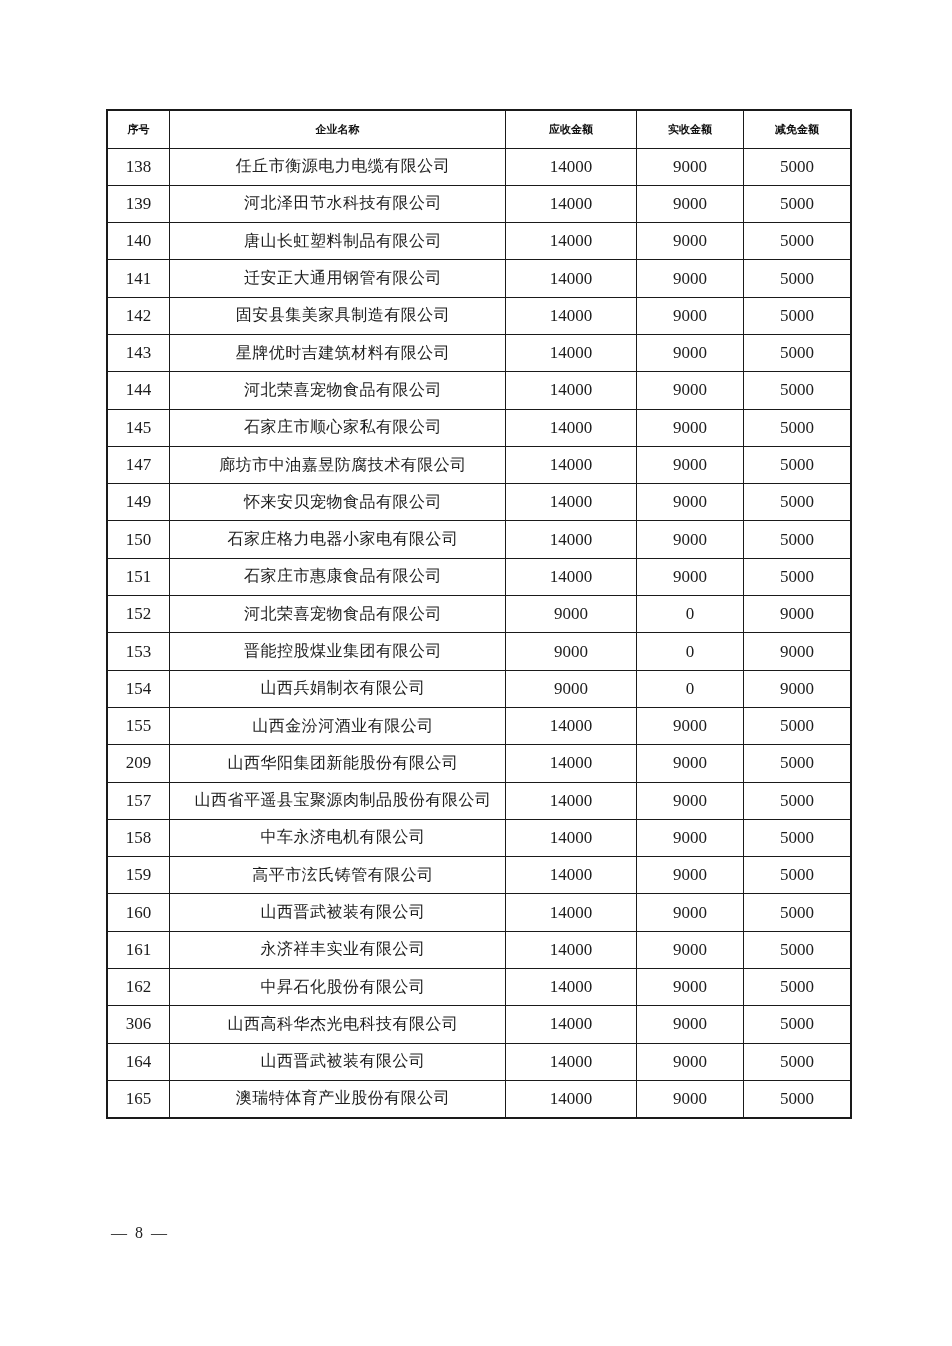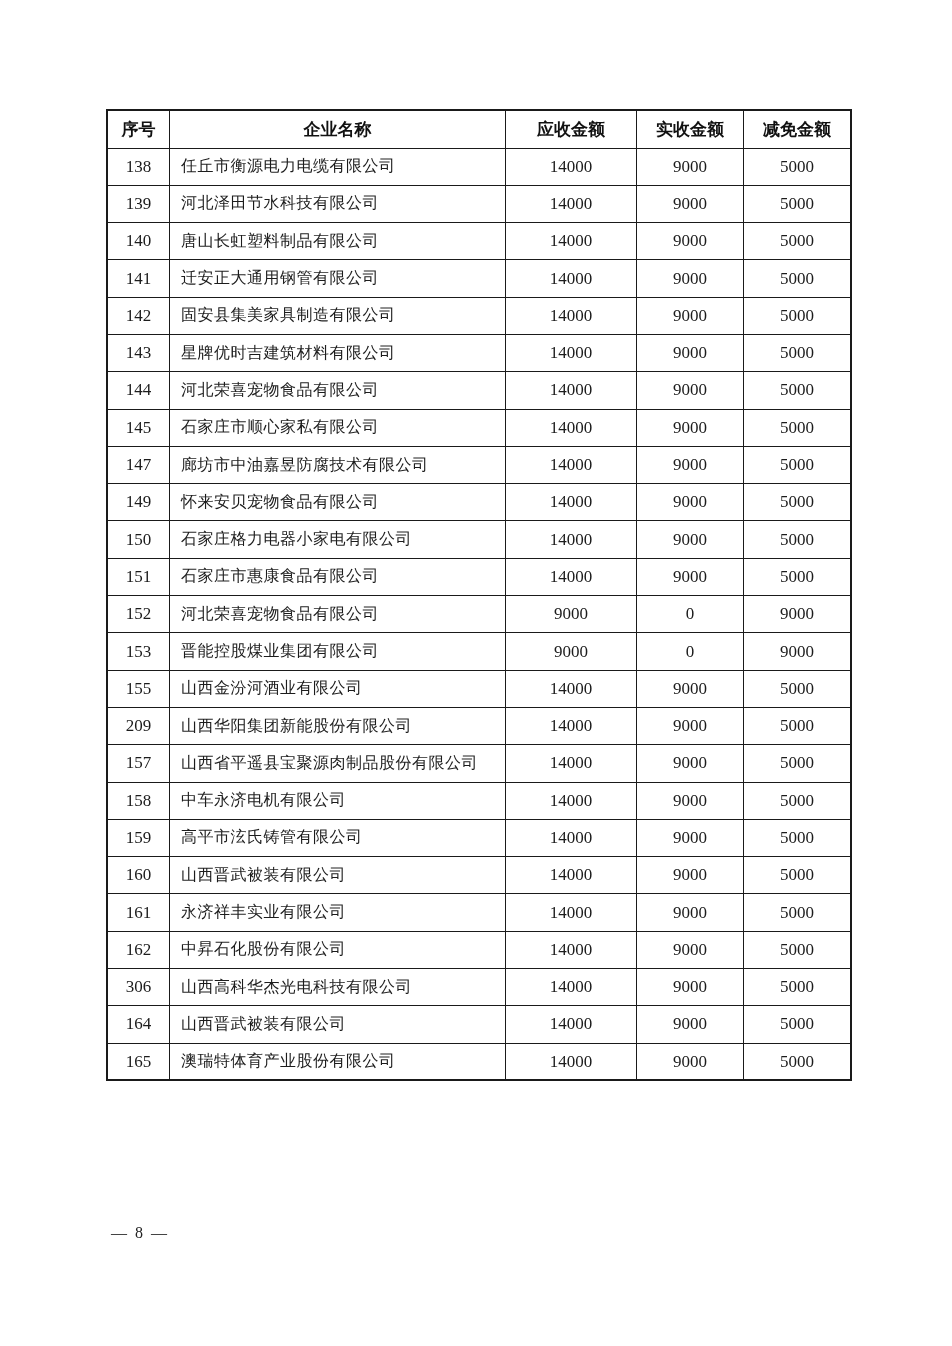--- a/index.html
+++ b/index.html
@@ -30,30 +30,30 @@
     border: 1px solid #1a1a1a;
     text-align: center;
     vertical-align: middle;
     padding: 0;
     overflow: hidden;
     white-space: nowrap;
   }
   table.fee-table thead tr { height: 38px; }
   table.fee-table tbody tr { height: 37.3px; }
   table.fee-table th {
-    font-size: 17px;
+    font-size: 11px;
     font-weight: bold;
     color: #111111;
   }
   table.fee-table td {
     font-size: 17px;
     color: #1c1c1c;
   }
   table.fee-table td.name-cell {
-    text-align: left;
+    text-align: center;
     padding-left: 11px;
     font-size: 16px;
     letter-spacing: 0.5px;
   }
   .col-no   { width: 61px; }
   .col-name { width: 335px; }
   .col-recv { width: 130px; }
   .col-paid { width: 106px; }
   .col-red  { width: 106px; }
   .page-footer {
@@ -173,20 +173,27 @@
           <td>9000</td>
         </tr>
         <tr>
           <td>153</td>
           <td class="name-cell">晋能控股煤业集团有限公司</td>
           <td>9000</td>
           <td>0</td>
           <td>9000</td>
         </tr>
         <tr>
+          <td>154</td>
+          <td class="name-cell">山西兵娟制衣有限公司</td>
+          <td>9000</td>
+          <td>0</td>
+          <td>9000</td>
+        </tr>
+        <tr>
           <td>155</td>
           <td class="name-cell">山西金汾河酒业有限公司</td>
           <td>14000</td>
           <td>9000</td>
           <td>5000</td>
         </tr>
         <tr>
           <td>209</td>
           <td class="name-cell">山西华阳集团新能股份有限公司</td>
           <td>14000</td>

